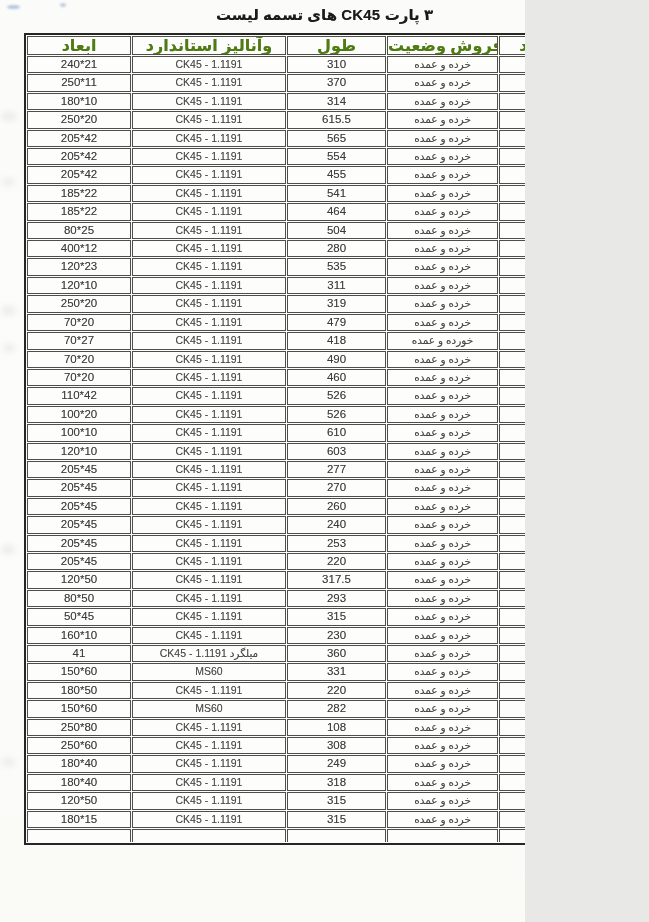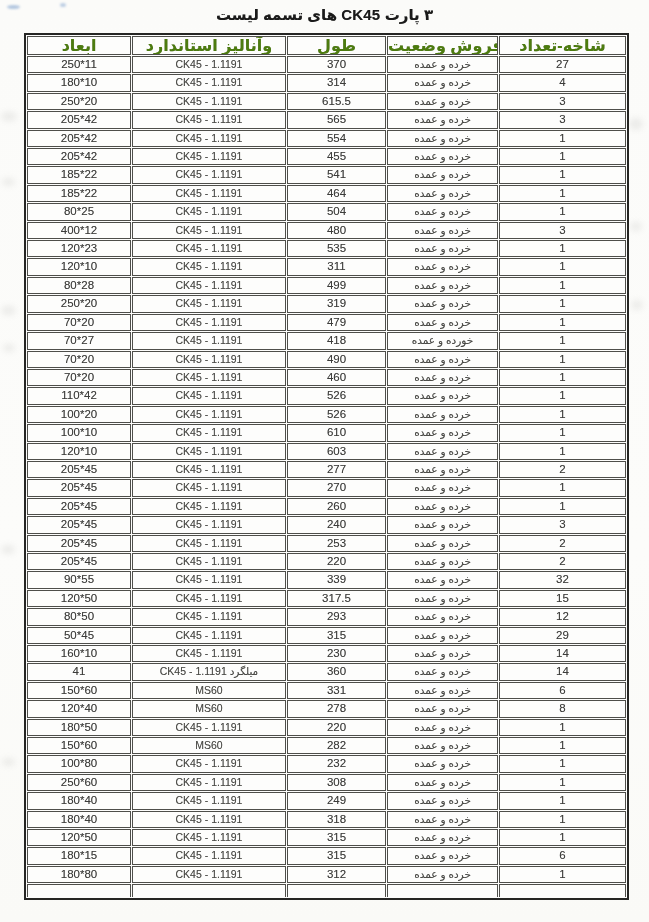--- a/index.html
+++ b/index.html
@@ -2,21 +2,21 @@
 <html><head>
 <meta charset="utf-8">
 <style>
   html,body{margin:0;padding:0;}
   body{
     width:649px;height:922px;overflow:hidden;
     font-family:"Liberation Sans","DejaVu Sans",sans-serif;
     background:#e8e8e6;
   }
   .page{
-    position:relative;width:649px;height:922px;overflow:hidden;
+    position:relative;width:525px;height:922px;overflow:hidden;
     background:#fcfcfa;
     background-image:linear-gradient(180deg,#fbfbf9 0%,#fcfcfa 60%,#fafaf7 100%);
   }
   
   .pen-mark{position:absolute;border-radius:50%;filter:blur(1px);opacity:.75;}
   .smudge{position:absolute;background:#8a8a86;border-radius:50%;filter:blur(3px);opacity:.14;}
   
   .title{
     position:absolute;top:6px;left:0;width:649px;height:24px;
     text-align:center;font-weight:bold;font-size:15px;color:#1a1a1a;
@@ -82,20 +82,27 @@
       <tr>
         <th class="bidi-visual"><bdi>ابعاد</bdi></th>
         <th class="bidi-visual"><bdi>استاندارد</bdi> <bdi>وآنالیز</bdi></th>
         <th class="bidi-visual"><bdi>طول</bdi></th>
         <th class="bidi-visual"><bdi>وضعیت</bdi> <bdi>فروش</bdi></th>
         <th class="bidi-visual"><bdi>تعداد</bdi>-<bdi>شاخه</bdi></th>
       </tr>
     </thead>
     <tbody id="rows">
         <tr>
+          <td>240*21</td>
+          <td class="fa bidi-visual"><bdi>CK45</bdi> - <bdi>1.1191</bdi></td>
+          <td>310</td>
+          <td class="fa bidi-visual"><bdi>عمده</bdi> <bdi>و</bdi> <bdi>خرده</bdi></td>
+          <td>5</td>
+        </tr>
+        <tr>
           <td>250*11</td>
           <td class="fa bidi-visual"><bdi>CK45</bdi> - <bdi>1.1191</bdi></td>
           <td>370</td>
           <td class="fa bidi-visual"><bdi>عمده</bdi> <bdi>و</bdi> <bdi>خرده</bdi></td>
           <td>27</td>
         </tr>
         <tr>
           <td>180*10</td>
           <td class="fa bidi-visual"><bdi>CK45</bdi> - <bdi>1.1191</bdi></td>
           <td>314</td>
@@ -147,42 +154,35 @@
         <tr>
           <td>80*25</td>
           <td class="fa bidi-visual"><bdi>CK45</bdi> - <bdi>1.1191</bdi></td>
           <td>504</td>
           <td class="fa bidi-visual"><bdi>عمده</bdi> <bdi>و</bdi> <bdi>خرده</bdi></td>
           <td>1</td>
         </tr>
         <tr>
           <td>400*12</td>
           <td class="fa bidi-visual"><bdi>CK45</bdi> - <bdi>1.1191</bdi></td>
-          <td>480</td>
+          <td>280</td>
           <td class="fa bidi-visual"><bdi>عمده</bdi> <bdi>و</bdi> <bdi>خرده</bdi></td>
           <td>3</td>
         </tr>
         <tr>
           <td>120*23</td>
           <td class="fa bidi-visual"><bdi>CK45</bdi> - <bdi>1.1191</bdi></td>
           <td>535</td>
           <td class="fa bidi-visual"><bdi>عمده</bdi> <bdi>و</bdi> <bdi>خرده</bdi></td>
           <td>1</td>
         </tr>
         <tr>
           <td>120*10</td>
           <td class="fa bidi-visual"><bdi>CK45</bdi> - <bdi>1.1191</bdi></td>
           <td>311</td>
-          <td class="fa bidi-visual"><bdi>عمده</bdi> <bdi>و</bdi> <bdi>خرده</bdi></td>
-          <td>1</td>
-        </tr>
-        <tr>
-          <td>80*28</td>
-          <td class="fa bidi-visual"><bdi>CK45</bdi> - <bdi>1.1191</bdi></td>
-          <td>499</td>
           <td class="fa bidi-visual"><bdi>عمده</bdi> <bdi>و</bdi> <bdi>خرده</bdi></td>
           <td>1</td>
         </tr>
         <tr>
           <td>250*20</td>
           <td class="fa bidi-visual"><bdi>CK45</bdi> - <bdi>1.1191</bdi></td>
           <td>319</td>
           <td class="fa bidi-visual"><bdi>عمده</bdi> <bdi>و</bdi> <bdi>خرده</bdi></td>
           <td>1</td>
         </tr>
@@ -276,27 +276,20 @@
           <td>253</td>
           <td class="fa bidi-visual"><bdi>عمده</bdi> <bdi>و</bdi> <bdi>خرده</bdi></td>
           <td>2</td>
         </tr>
         <tr>
           <td>205*45</td>
           <td class="fa bidi-visual"><bdi>CK45</bdi> - <bdi>1.1191</bdi></td>
           <td>220</td>
           <td class="fa bidi-visual"><bdi>عمده</bdi> <bdi>و</bdi> <bdi>خرده</bdi></td>
           <td>2</td>
-        </tr>
-        <tr>
-          <td>90*55</td>
-          <td class="fa bidi-visual"><bdi>CK45</bdi> - <bdi>1.1191</bdi></td>
-          <td>339</td>
-          <td class="fa bidi-visual"><bdi>عمده</bdi> <bdi>و</bdi> <bdi>خرده</bdi></td>
-          <td>32</td>
         </tr>
         <tr>
           <td>120*50</td>
           <td class="fa bidi-visual"><bdi>CK45</bdi> - <bdi>1.1191</bdi></td>
           <td>317.5</td>
           <td class="fa bidi-visual"><bdi>عمده</bdi> <bdi>و</bdi> <bdi>خرده</bdi></td>
           <td>15</td>
         </tr>
         <tr>
           <td>80*50</td>
@@ -327,44 +320,37 @@
           <td>14</td>
         </tr>
         <tr>
           <td>150*60</td>
           <td class="fa bidi-visual"><bdi>MS60</bdi></td>
           <td>331</td>
           <td class="fa bidi-visual"><bdi>عمده</bdi> <bdi>و</bdi> <bdi>خرده</bdi></td>
           <td>6</td>
         </tr>
         <tr>
-          <td>120*40</td>
-          <td class="fa bidi-visual"><bdi>MS60</bdi></td>
-          <td>278</td>
-          <td class="fa bidi-visual"><bdi>عمده</bdi> <bdi>و</bdi> <bdi>خرده</bdi></td>
-          <td>8</td>
-        </tr>
-        <tr>
           <td>180*50</td>
           <td class="fa bidi-visual"><bdi>CK45</bdi> - <bdi>1.1191</bdi></td>
           <td>220</td>
           <td class="fa bidi-visual"><bdi>عمده</bdi> <bdi>و</bdi> <bdi>خرده</bdi></td>
           <td>1</td>
         </tr>
         <tr>
           <td>150*60</td>
           <td class="fa bidi-visual"><bdi>MS60</bdi></td>
           <td>282</td>
           <td class="fa bidi-visual"><bdi>عمده</bdi> <bdi>و</bdi> <bdi>خرده</bdi></td>
           <td>1</td>
         </tr>
         <tr>
-          <td>100*80</td>
-          <td class="fa bidi-visual"><bdi>CK45</bdi> - <bdi>1.1191</bdi></td>
-          <td>232</td>
+          <td>250*80</td>
+          <td class="fa bidi-visual"><bdi>CK45</bdi> - <bdi>1.1191</bdi></td>
+          <td>108</td>
           <td class="fa bidi-visual"><bdi>عمده</bdi> <bdi>و</bdi> <bdi>خرده</bdi></td>
           <td>1</td>
         </tr>
         <tr>
           <td>250*60</td>
           <td class="fa bidi-visual"><bdi>CK45</bdi> - <bdi>1.1191</bdi></td>
           <td>308</td>
           <td class="fa bidi-visual"><bdi>عمده</bdi> <bdi>و</bdi> <bdi>خرده</bdi></td>
           <td>1</td>
         </tr>
@@ -388,27 +374,20 @@
           <td>315</td>
           <td class="fa bidi-visual"><bdi>عمده</bdi> <bdi>و</bdi> <bdi>خرده</bdi></td>
           <td>1</td>
         </tr>
         <tr>
           <td>180*15</td>
           <td class="fa bidi-visual"><bdi>CK45</bdi> - <bdi>1.1191</bdi></td>
           <td>315</td>
           <td class="fa bidi-visual"><bdi>عمده</bdi> <bdi>و</bdi> <bdi>خرده</bdi></td>
           <td>6</td>
-        </tr>
-        <tr>
-          <td>180*80</td>
-          <td class="fa bidi-visual"><bdi>CK45</bdi> - <bdi>1.1191</bdi></td>
-          <td>312</td>
-          <td class="fa bidi-visual"><bdi>عمده</bdi> <bdi>و</bdi> <bdi>خرده</bdi></td>
-          <td>1</td>
         </tr>
         <tr class="partial">
           <td></td>
           <td></td>
           <td></td>
           <td></td>
           <td></td>
         </tr>
       </tbody>
   </table>

